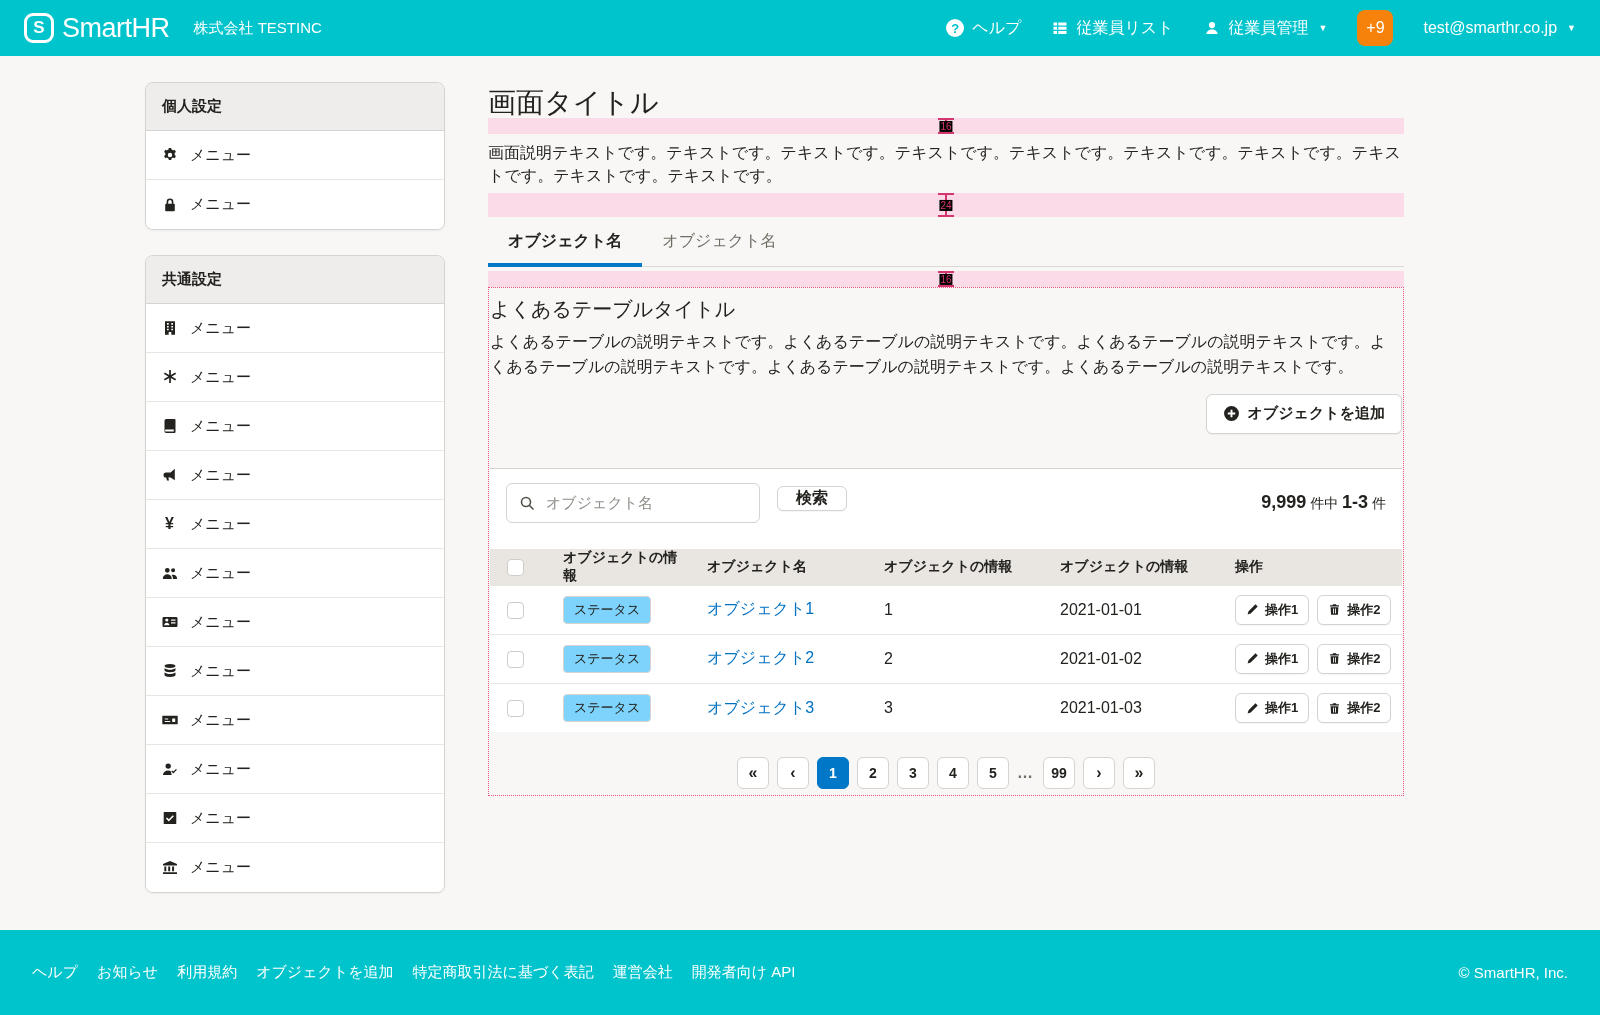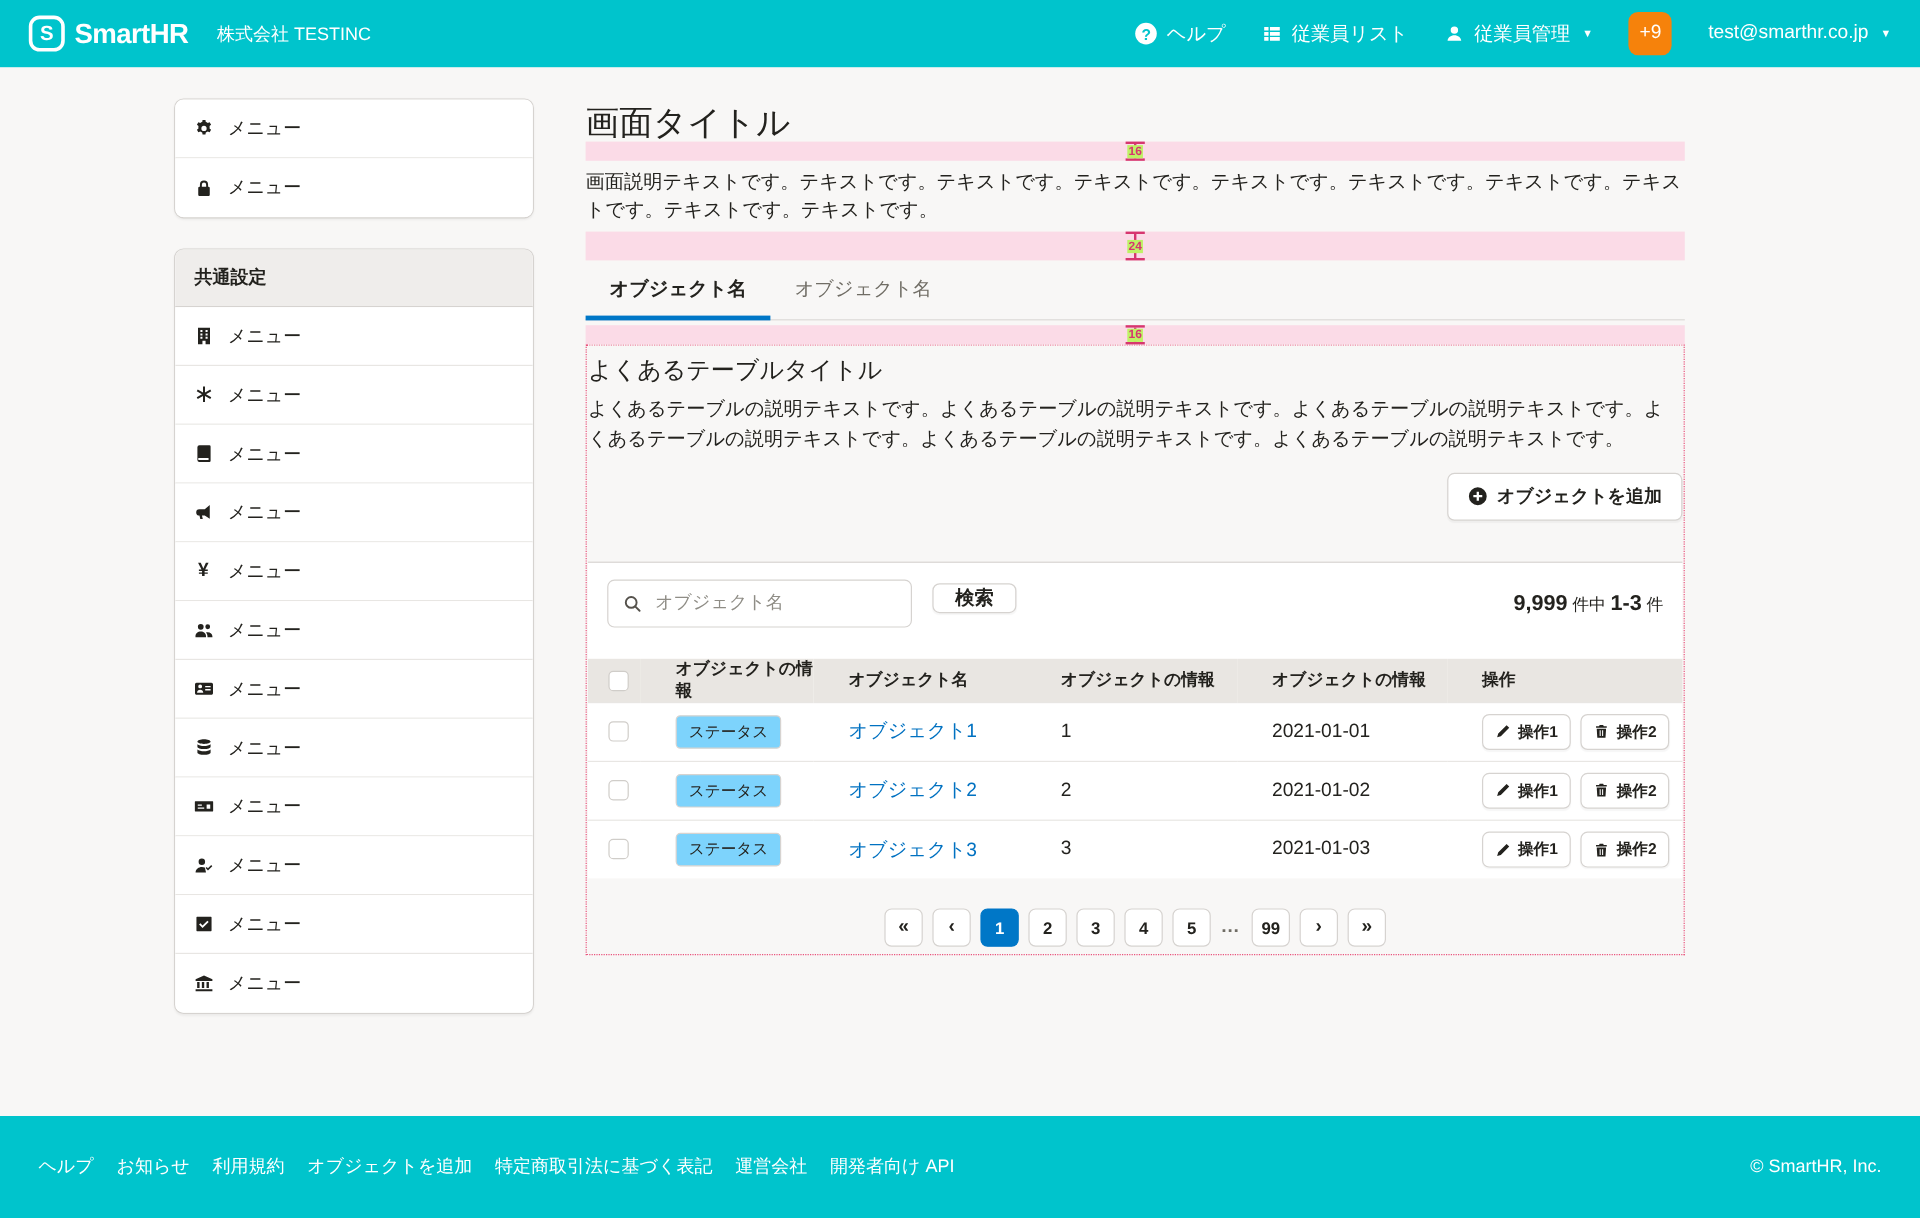--- a/index.html
+++ b/index.html
@@ -11,21 +11,21 @@
   }
   svg { display:block; }
 
   
   .app-header { height:56px; flex:none; background:#00c4cc; color:#fff;
     display:flex; align-items:center; padding:0 24px; }
   .brand { display:flex; align-items:center; cursor:pointer; }
   .logo-mark { width:30px; height:30px; border:3px solid #fff; border-radius:9px;
     display:flex; align-items:center; justify-content:center;
     font-weight:bold; font-size:17px; }
-  .wordmark { font-size:23px; font-weight:bold; margin-left:8px; letter-spacing:-0.5px; }
+  .wordmark { font-size:27px; font-weight:normal; margin-left:8px; letter-spacing:-0.5px; }
   .company { font-size:15px; margin-left:24px; }
   .hnav { margin-left:auto; display:flex; align-items:center; gap:30px; font-size:16px; }
   .hnav-item { display:flex; align-items:center; gap:8px; cursor:pointer; white-space:nowrap; }
   .help-circle { width:18px; height:18px; border-radius:50%; background:#fff; color:#00c4cc;
     font-weight:bold; font-size:13px; display:flex; align-items:center; justify-content:center; }
   .caret { font-size:9px; margin-left:2px; }
   .notif-badge { width:36px; height:36px; border-radius:8px; background:#f6820b; color:#fff;
     display:flex; align-items:center; justify-content:center; font-size:16px; cursor:pointer; }
 
   
@@ -46,21 +46,21 @@
   
   .main { margin-left:43px; width:916px; }
   .page-title { font-size:28px; font-weight:500; margin:6px 0 0; line-height:30px; }
   .spacer { position:relative; height:16px; background:#fbdbe7; }
   .spacer.h24 { height:24px; }
   .mark { position:absolute; left:50%; top:0; bottom:0; width:16px; transform:translateX(-50%);
     border-top:2px solid #d6366f; border-bottom:2px solid #d6366f; }
   .mark::before { content:""; position:absolute; left:50%; top:0; bottom:0; width:2px;
     margin-left:-1px; background:#d6366f; }
   .mark .num { position:absolute; left:50%; top:50%; transform:translate(-50%,-46%);
-    background:#bef264; color:#d6366f; font-size:10px; font-weight:bold; line-height:1.1;
+    background:#000000; color:#d6366f; font-size:10px; font-weight:normal; line-height:1.1;
     padding:0 1px; }
   .page-desc { font-size:16px; line-height:1.45; margin:7px 0 6px; }
 
   .tabs { display:flex; border-bottom:1px solid #dcdad7; margin-top:8px; }
   .tab { padding:6px 20px 14px; font-size:16px; color:#706d65; position:relative; cursor:pointer; }
   .tab.active { color:#23221e; font-weight:bold; }
   .tab.active::after { content:""; position:absolute; left:0; right:0; bottom:-1px;
     height:4px; background:#0077c7; }
 
   .annotated { border:1px dotted #e9547d; margin-top:16px; padding:8px 1px 6px; }
@@ -150,20 +150,21 @@
       <span>test@smarthr.co.jp</span>
       <span class="caret">▼</span>
     </span>
   </nav>
 </header>
 
 <div class="page">
 
   <aside class="sidebar">
     <div class="side-card">
+      <div class="side-card-header">個人設定</div>
       <div class="side-item">
         <span class="icn">
           <svg width="16" height="16" viewBox="0 0 16 16" fill="currentColor">
               <path fill-rule="evenodd" d="M6.8.9h2.4l.3 1.7c.6.15 1.1.4 1.6.8l1.6-.6 1.2 2.1-1.3 1.1c.1.3.1.7.1 1s0 .7-.1 1l1.3 1.1-1.2 2.1-1.6-.6c-.5.4-1 .65-1.6.8l-.3 1.7H6.8l-.3-1.7a5 5 0 0 1-1.6-.8l-1.6.6-1.2-2.1 1.3-1.1a5 5 0 0 1 0-2L2.1 4.9l1.2-2.1 1.6.6c.5-.4 1-.65 1.6-.8L6.8.9zM8 10.2a2.2 2.2 0 1 0 0-4.4 2.2 2.2 0 0 0 0 4.4z"></path>
             </svg>
         </span>
         <span>メニュー</span>
       </div>
       <div class="side-item">
         <span class="icn">

